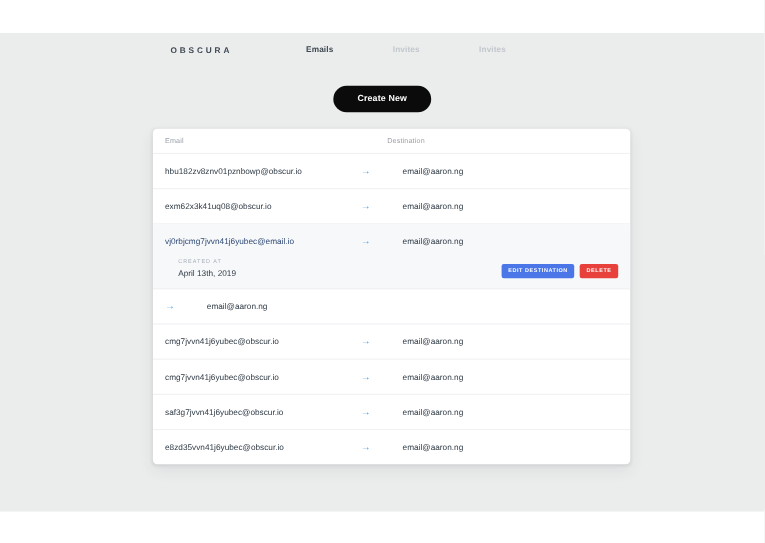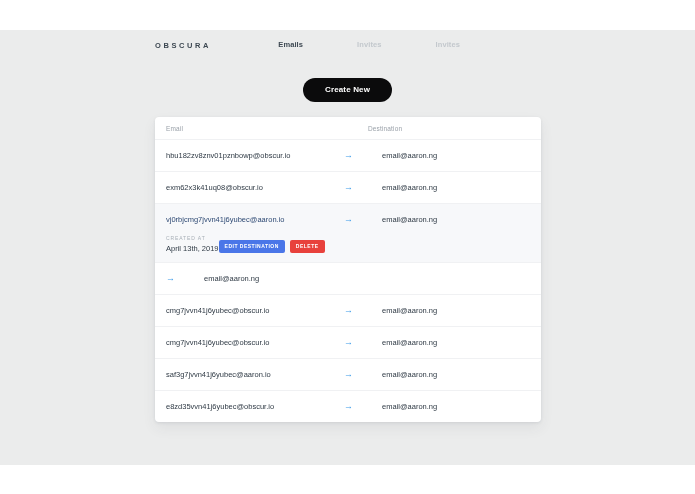--- a/index.html
+++ b/index.html
@@ -80,23 +80,23 @@
     letter-spacing: 0.15px;
     padding: 8px 22px;
     border-radius: 12px;
     border: none;
     line-height: 1;
   }
 
   
   .card {
     position: absolute;
-    left: 155px;
+    left: 139px;
     top: 87px;
-    width: 386px;
+    width: 434px;
     background: #ffffff;
     border-radius: 4px;
     box-shadow: 0 1px 3px rgba(50,60,75,0.10), 0 6px 14px rgba(50,60,75,0.07);
     overflow: hidden;
   }
 
   .table-head {
     display: flex;
     align-items: center;
     height: 22px;
@@ -144,22 +144,22 @@
   .cell-dest {
     flex: 1;
     font-size: 7.5px;
     color: #2f3a45;
     white-space: nowrap;
   }
 
   .row-detail {
     display: flex;
     align-items: flex-end;
-    justify-content: flex-start;
-    padding: 0 11px 9px 11px;
+    justify-content: space-between;
+    padding: 0 11px 9px 23px;
   }
   .created-block {
     display: flex;
     flex-direction: column;
     gap: 3px;
   }
   .created-label {
     font-size: 5px;
     letter-spacing: 0.9px;
     color: #a9b0b8;
@@ -232,21 +232,21 @@
     <div class="row">
       <div class="row-main">
         <div class="cell-email">exm62x3k41uq08@obscur.io</div>
         <div class="cell-arrow">→</div>
         <div class="cell-dest">email@aaron.ng</div>
       </div>
     </div>
 
     <div class="row expanded">
       <div class="row-main">
-        <div class="cell-email">vj0rbjcmg7jvvn41j6yubec@aaron.io</div>
+        <div class="cell-email">vj0rbjcmg7jvvn41j6yubec@email.io</div>
         <div class="cell-arrow">→</div>
         <div class="cell-dest">email@aaron.ng</div>
       </div>
       <div class="row-detail">
         <div class="created-block">
           <div class="created-label">CREATED AT</div>
           <div class="created-value">April 13th, 2019</div>
         </div>
         <div class="detail-actions">
           <button class="btn-edit">EDIT DESTINATION</button>
@@ -273,21 +273,21 @@
     <div class="row">
       <div class="row-main">
         <div class="cell-email">cmg7jvvn41j6yubec@obscur.io</div>
         <div class="cell-arrow">→</div>
         <div class="cell-dest">email@aaron.ng</div>
       </div>
     </div>
 
     <div class="row">
       <div class="row-main">
-        <div class="cell-email">saf3g7jvvn41j6yubec@aaron.io</div>
+        <div class="cell-email">saf3g7jvvn41j6yubec@obscur.io</div>
         <div class="cell-arrow">→</div>
         <div class="cell-dest">email@aaron.ng</div>
       </div>
     </div>
 
     <div class="row">
       <div class="row-main">
         <div class="cell-email">e8zd35vvn41j6yubec@obscur.io</div>
         <div class="cell-arrow">→</div>
         <div class="cell-dest">email@aaron.ng</div>

